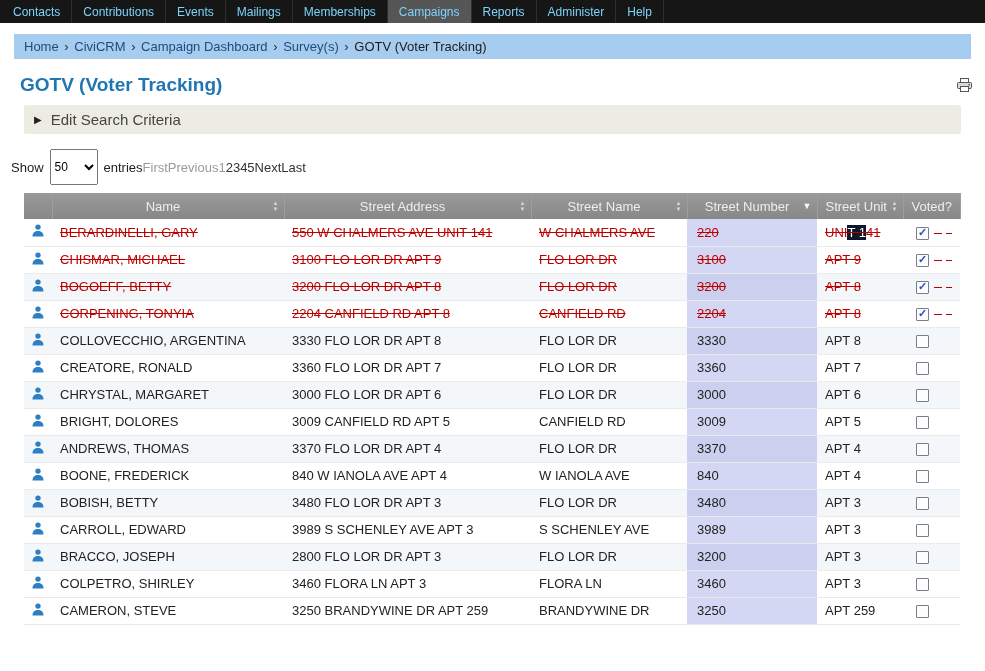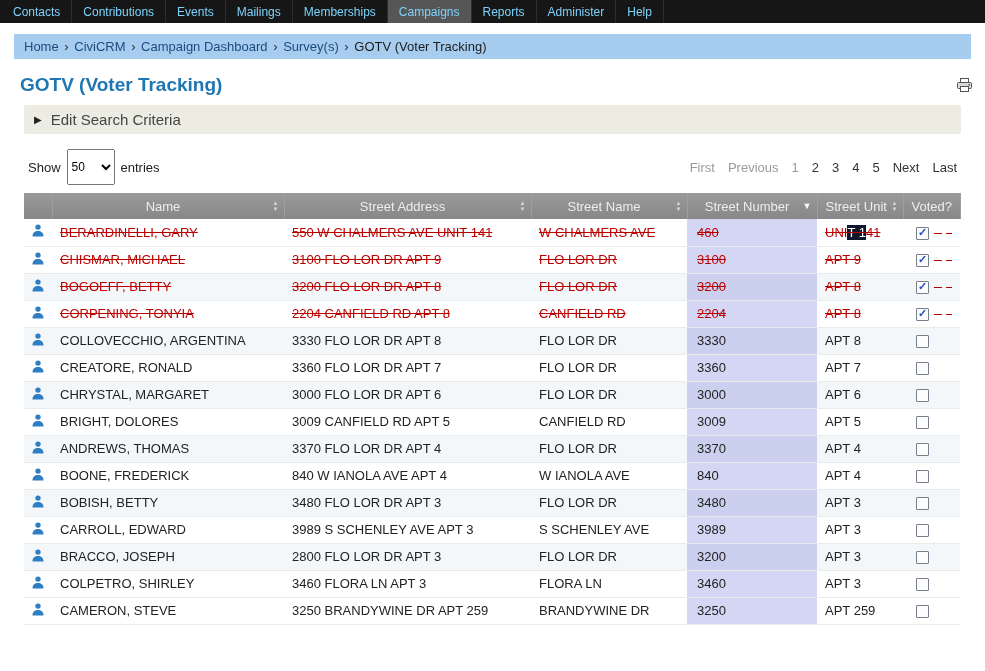--- a/index.html
+++ b/index.html
@@ -21,24 +21,24 @@
   .title-row{display:flex;justify-content:space-between;align-items:center;margin:15px 13px 9px 20px}
   h1{font-size:19px;font-weight:bold;color:#1f76b2}
   .print{cursor:pointer;line-height:0}
 
   
   .accordion{margin:6px 24px 0;background:#ececе3;background:#ecece3;padding:6px 10px;height:29px;
     font-size:15px;color:#454545;display:flex;align-items:center;gap:9px;cursor:pointer;border-radius:2px}
   .accordion .tri{font-size:10px;color:#222;line-height:1}
 
   
-  .controls{display:flex;justify-content:space-between;align-items:center;margin:15px 28px 8px}
+  .controls{display:flex;align-items:center;margin:15px 11px 8px}
   .length{display:flex;align-items:center;gap:6px}
   .length select{font-size:12px;height:36px;width:48px;font-family:"Liberation Sans",sans-serif}
-  .pagination{display:flex;gap:13px;font-size:13px;color:#333;align-items:center}
+  .pagination{display:flex;font-size:13px;color:#333;align-items:center}
   .pagination .pg{cursor:pointer}
   .pagination .disabled{color:#9a9a9a;cursor:default}
   .pagination .current{color:#9a9a9a;cursor:default}
 
   
   table{border-collapse:collapse;table-layout:fixed;width:936px;margin:0 24px}
   .c0{width:28px}.c1{width:232px}.c2{width:247px}.c3{width:156px}.c4{width:130px}.c5{width:86px}.c6{width:57px}
   thead th{background:linear-gradient(#9a9a9a,#878787);color:#ededed;font-weight:normal;font-size:13px;
     text-align:center;height:26px;padding:0 18px 0 8px;position:relative;border-right:1px solid #9e9e9e;white-space:nowrap;overflow:hidden}
   thead th.sortable{cursor:pointer}
@@ -142,21 +142,21 @@
     </thead>
   <tbody>
       <tr class="even struck">
         <td class="c0"><span><svg width="12" height="13" viewBox="0 0 12 13">
               <circle cx="6" cy="3.1" r="2.7" fill="#2e7ec3"></circle>
               <path d="M0.5 12.5 C0.5 8.6 3 7.1 6 7.1 C9 7.1 11.5 8.6 11.5 12.5 Z" fill="#2e7ec3"></path>
             </svg></span></td>
         <td class="c1">BERARDINELLI, GARY</td>
         <td class="c2">550 W CHALMERS AVE UNIT 141</td>
         <td class="c3">W CHALMERS AVE</td>
-        <td class="c4 sorted">460</td>
+        <td class="c4 sorted">220</td>
         <td class="c5">UNI<span class="sel">T 1</span>41</td>
         <td class="c6"><span class="cb checked"></span><span class="strike-dash"></span></td>
       </tr>
       <tr class="even struck">
         <td class="c0"><span><svg width="12" height="13" viewBox="0 0 12 13">
               <circle cx="6" cy="3.1" r="2.7" fill="#2e7ec3"></circle>
               <path d="M0.5 12.5 C0.5 8.6 3 7.1 6 7.1 C9 7.1 11.5 8.6 11.5 12.5 Z" fill="#2e7ec3"></path>
             </svg></span></td>
         <td class="c1">CHISMAR, MICHAEL</td>
         <td class="c2">3100 FLO LOR DR APT 9</td>

